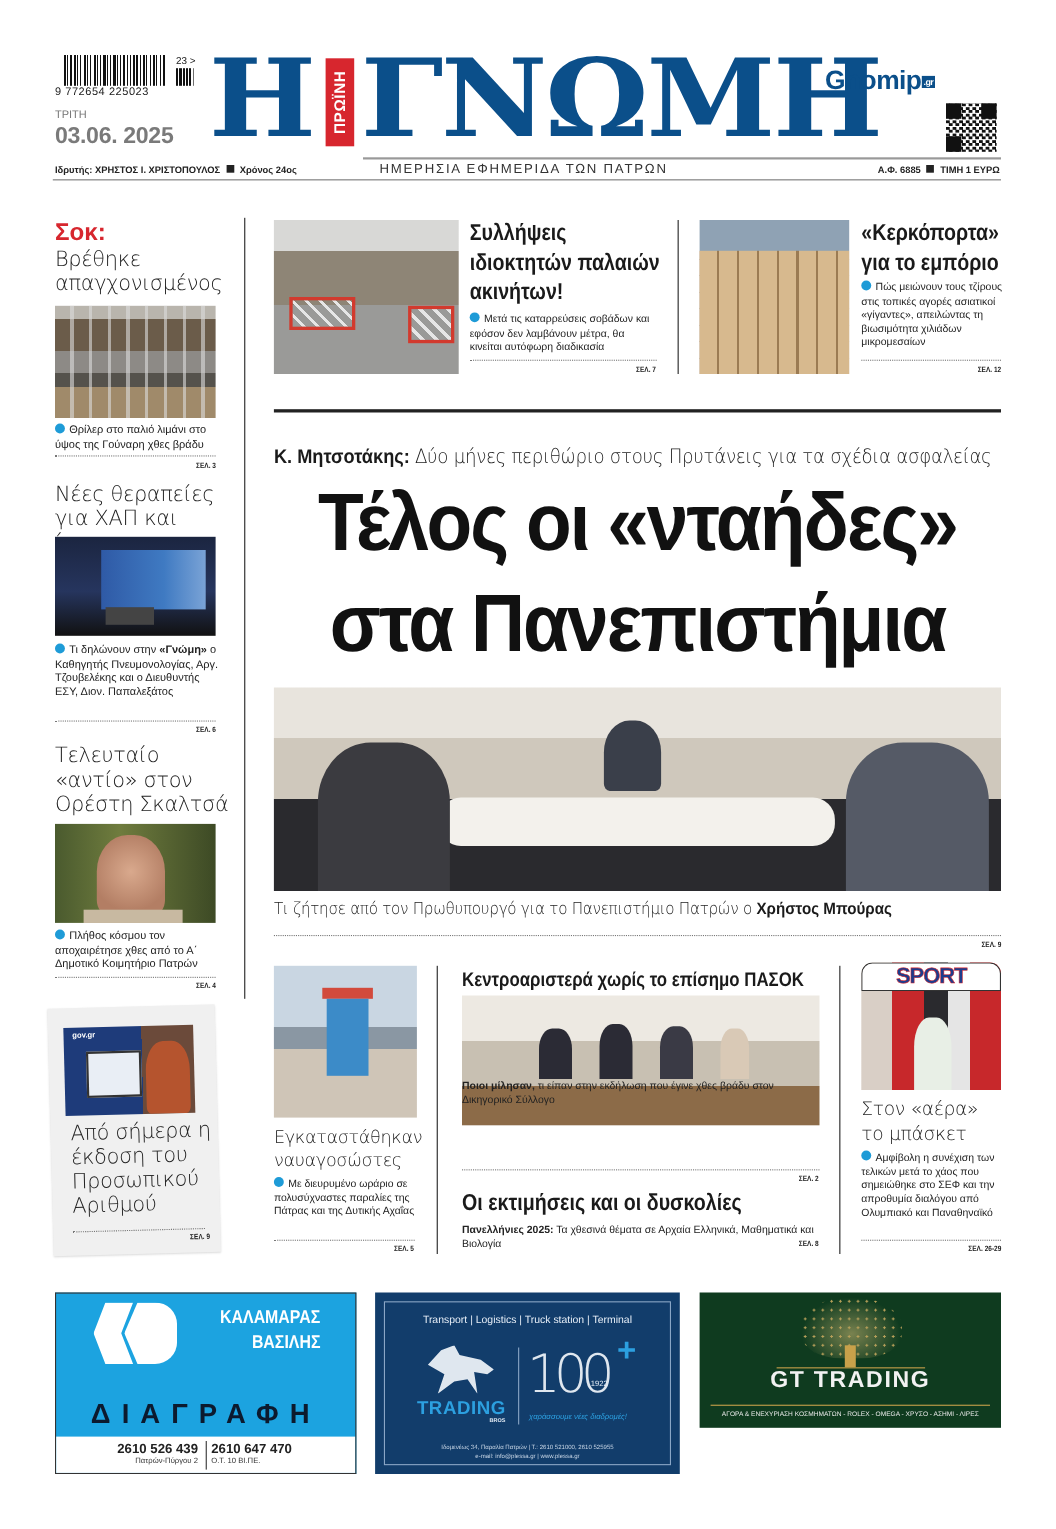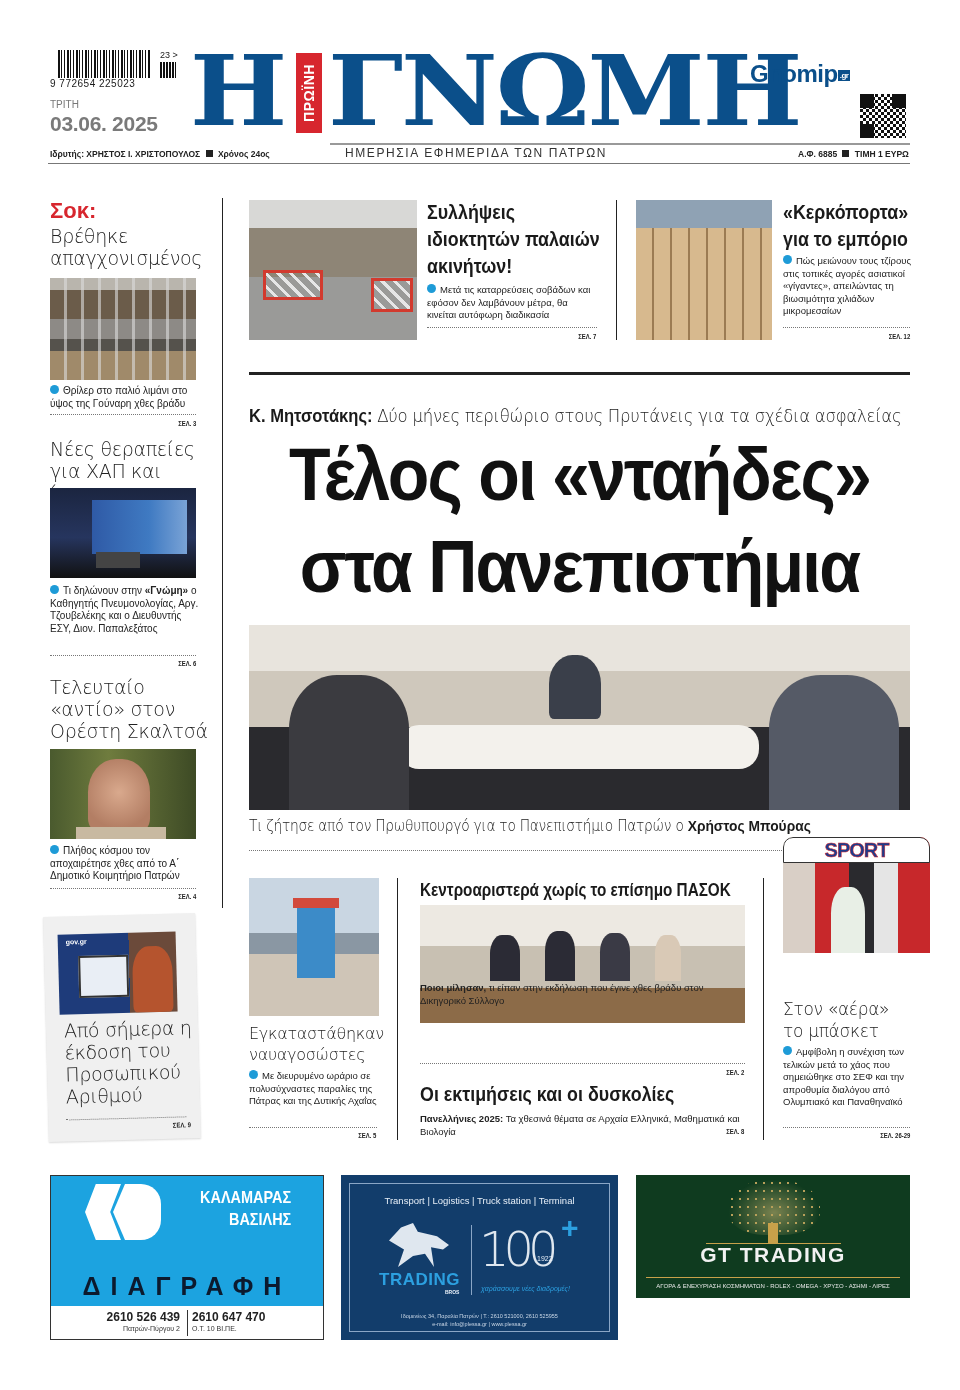--- a/index.html
+++ b/index.html
@@ -172,21 +172,21 @@
 </article>
 
 <article>
   <div class="abs cond" style="left:420px;top:1082px;width:380px;font-size:21px;white-space:nowrap;transform:scaleX(.85)">Οι εκτιμήσεις και οι δυσκολίες</div>
   <div class="abs small" style="left:420px;top:1113px;width:328px;font-size:9.5px"><b>Πανελλήνιες 2025:</b><span> Τα χθεσινά θέματα σε Αρχαία Ελληνικά, Μαθηματικά και Βιολογία</span></div>
   <div class="page" style="right:216px;top:1128px">ΣΕΛ. 8</div>
 </article>
 <div class="vline" style="left:763px;top:878px;height:262px"></div>
 
 <article>
-  <div class="img" style="left:783px;top:837px;width:147px;height:116px;border-radius:10px 10px 0 0;background:linear-gradient(90deg,#d9cfc6 0 22%,#c7282b 22% 45%,#2a2a2e 45% 62%,#e5e5e5 62% 78%,#c7282b 78%)">
+  <div class="img" style="left:783px;top:875px;width:127px;height:116px;border-radius:10px 10px 0 0;background:linear-gradient(90deg,#d9cfc6 0 22%,#c7282b 22% 45%,#2a2a2e 45% 62%,#e5e5e5 62% 78%,#c7282b 78%)">
     <div style="position:absolute;left:0;top:0;width:100%;height:26px;background:#fff;border-radius:10px 10px 0 0;border:1px solid #333"></div>
     <div style="position:absolute;left:0;top:2px;width:100%;text-align:center;font-size:20px;font-weight:900;color:#1d3c8c;letter-spacing:-1px;-webkit-text-stroke:.5px #d7262e">SPORT</div>
     <div style="position:absolute;left:48px;top:50px;width:34px;height:66px;background:#e8efe6;border-radius:40% 40% 0 0"></div>
   </div>
   <div class="abs light-h" style="left:783px;top:998px;width:130px;font-size:17px;line-height:22px">Στον «αέρα» το μπάσκετ</div>
   <div class="abs small" style="left:783px;top:1046px;width:130px;font-size:9.5px"><span class="dot"></span><span>Αμφίβολη η συνέχιση των τελικών μετά το χάος που σημειώθηκε στο ΣΕΦ και την απροθυμία διαλόγου από Ολυμπιακό και Παναθηναϊκό</span></div>
   <div class="dots" style="left:783px;top:1127px;width:127px"></div>
   <div class="page" style="right:50px;top:1132px">ΣΕΛ. 26-29</div>
 </article>
 

